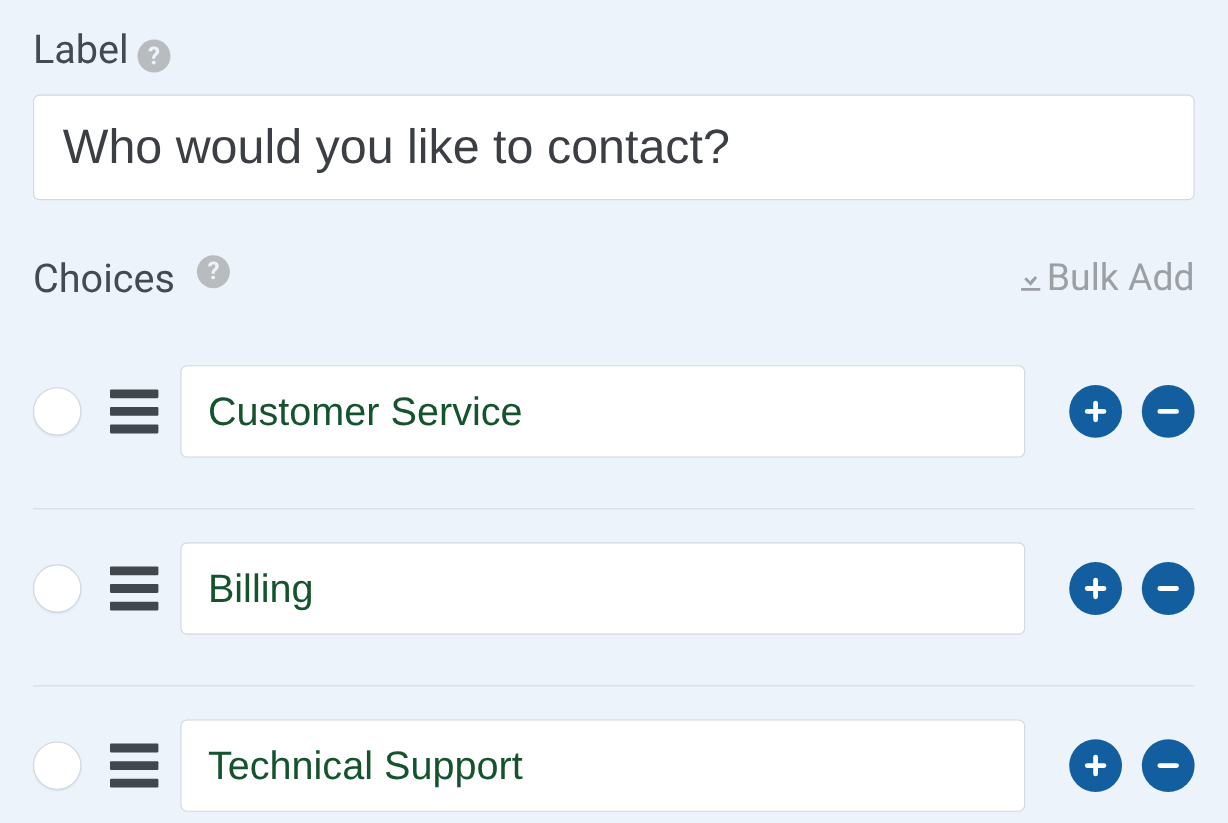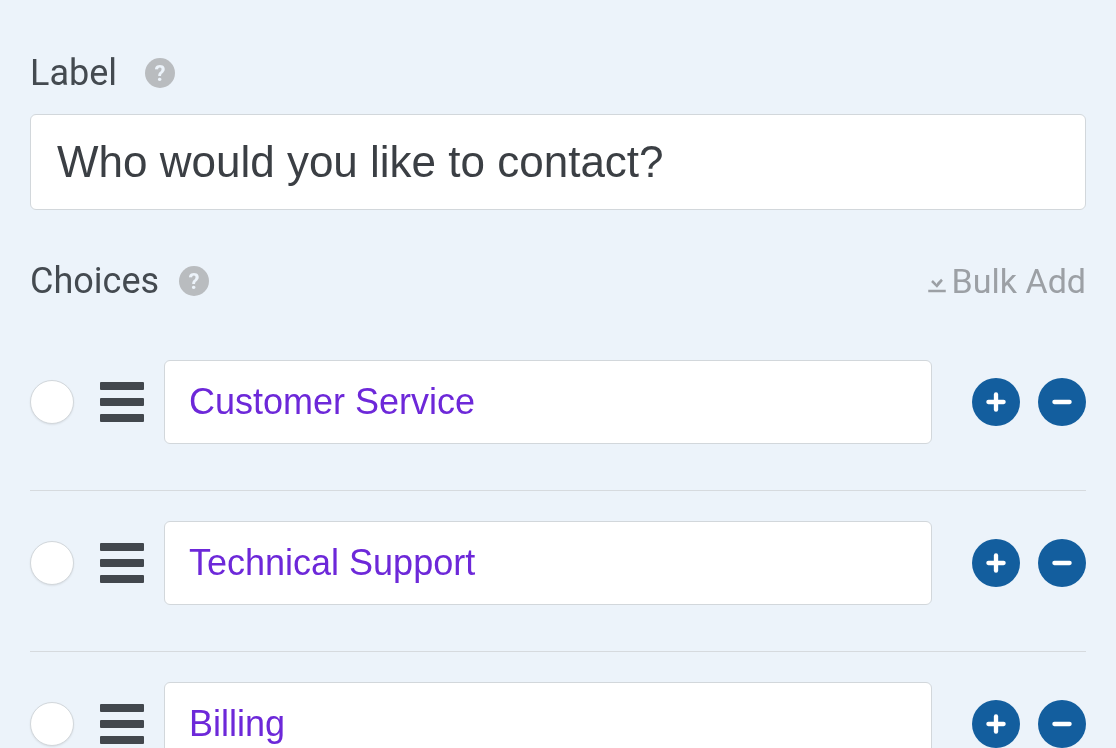--- a/index.html
+++ b/index.html
@@ -6,24 +6,23 @@
     body {
       font-family: -apple-system, BlinkMacSystemFont, "Segoe UI", Roboto, Helvetica, Arial, sans-serif;
       background: #ecf3fa;
       color: #4a4f55;
       width: 1116px;
       height: 748px;
       padding: 24px 30px 0 30px;
     }
     .section-row {
       display: flex;
-      align-items: center;
+      align-items: flex-end;
       margin-bottom: 20px;
-      gap: 28px;
-      margin-top: 28px;
+      gap: 8px;
     }
     .section-label {
       font-size: 36px;
       color: #444a50;
     }
     .help-icon {
       width: 30px;
       height: 30px;
       border-radius: 50%;
       background: #b9bcbf;
@@ -47,21 +46,21 @@
     }
     .choices-header {
       display: flex;
       align-items: center;
       justify-content: space-between;
       margin-top: 50px;
       margin-bottom: 28px;
     }
     .choices-header-left {
       display: flex;
-      align-items: center;
+      align-items: flex-start;
       gap: 20px;
     }
     .bulk-add {
       display: flex;
       align-items: center;
       color: #9ca0a5;
       font-size: 34px;
       cursor: pointer;
     }
     .download-icon svg { display: block; }
@@ -99,21 +98,21 @@
       background: #42474d;
       border-radius: 1px;
     }
     .choice-input {
       flex: 1;
       background: #fff;
       border: 1px solid #d2d7db;
       border-radius: 6px;
       padding: 20px 24px;
       font-size: 36px;
-      color: #6d28d9;
+      color: #14532d;
       outline: none;
     }
     .circle-btn {
       width: 48px;
       height: 48px;
       border-radius: 50%;
       background: #135e9e;
       color: #fff;
       display: inline-flex;
       align-items: center;
@@ -180,21 +179,21 @@
     </div>
   </div>
 
   <div class="choice-row">
     <div class="radio-dot"></div>
     <div class="drag-handle">
       <span></span>
         <span></span>
         <span></span>
     </div>
-    <input type="text" class="choice-input" value="Technical Support" style="">
+    <input type="text" class="choice-input" value="Billing" style="">
     <div class="actions">
       <button class="circle-btn">
         <svg width="26" height="26" viewBox="0 0 24 24" fill="#ffffff">
             <rect x="10" y="3" width="4" height="18" rx="2"></rect>
             <rect x="3" y="10" width="18" height="4" rx="2"></rect>
           </svg>
       </button>
       <button class="circle-btn">
         <svg width="26" height="26" viewBox="0 0 24 24" fill="#ffffff">
             <rect x="3" y="10" width="18" height="4" rx="2"></rect>
@@ -203,21 +202,21 @@
     </div>
   </div>
 
   <div class="choice-row">
     <div class="radio-dot"></div>
     <div class="drag-handle">
       <span></span>
         <span></span>
         <span></span>
     </div>
-    <input type="text" class="choice-input" value="Billing" style="">
+    <input type="text" class="choice-input" value="Technical Support" style="">
     <div class="actions">
       <button class="circle-btn">
         <svg width="26" height="26" viewBox="0 0 24 24" fill="#ffffff">
             <rect x="10" y="3" width="4" height="18" rx="2"></rect>
             <rect x="3" y="10" width="18" height="4" rx="2"></rect>
           </svg>
       </button>
       <button class="circle-btn">
         <svg width="26" height="26" viewBox="0 0 24 24" fill="#ffffff">
             <rect x="3" y="10" width="18" height="4" rx="2"></rect>

